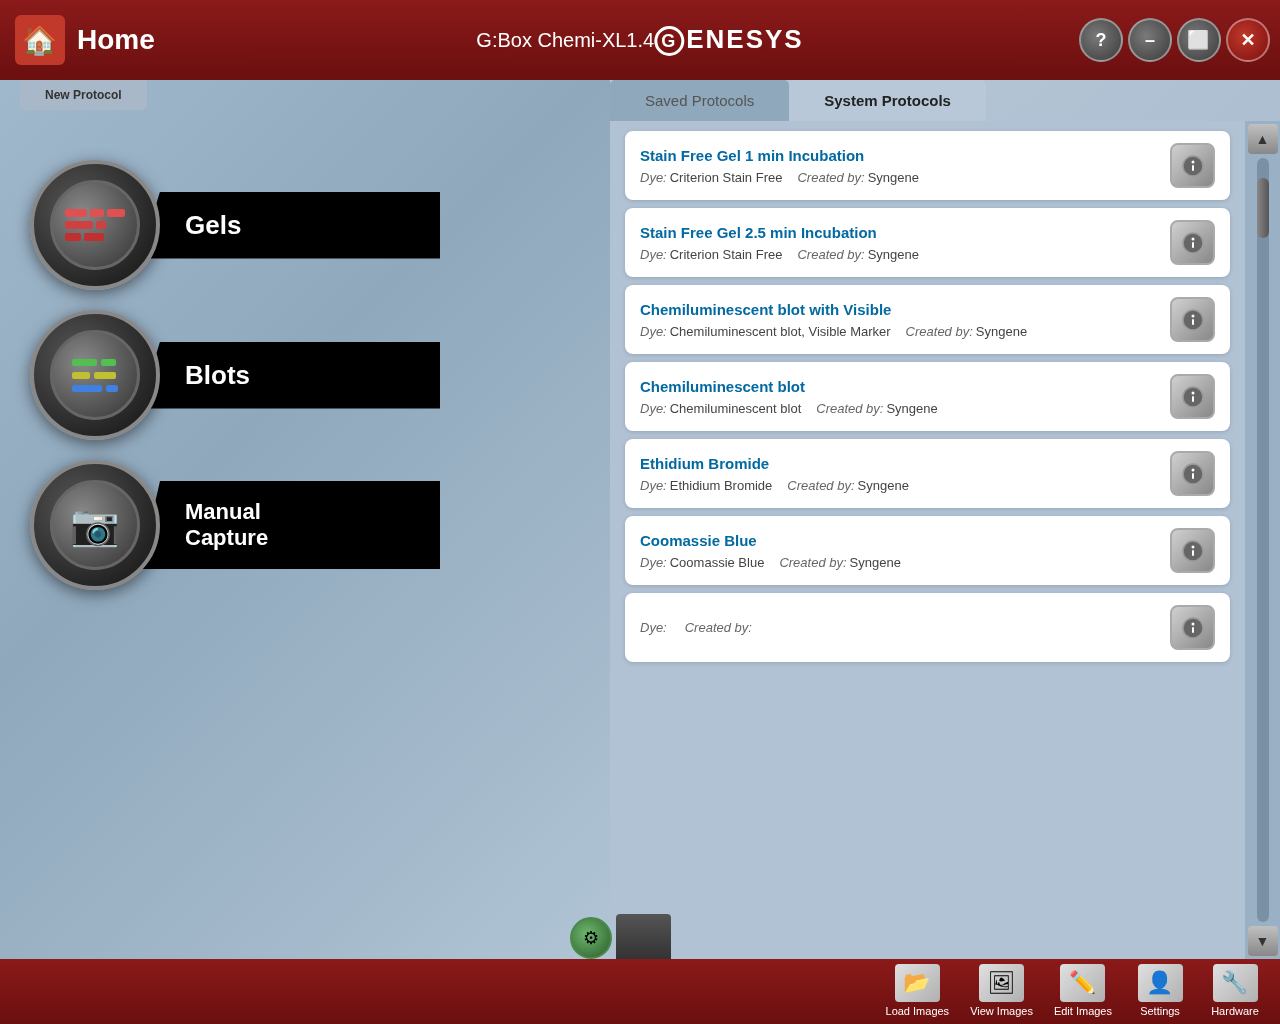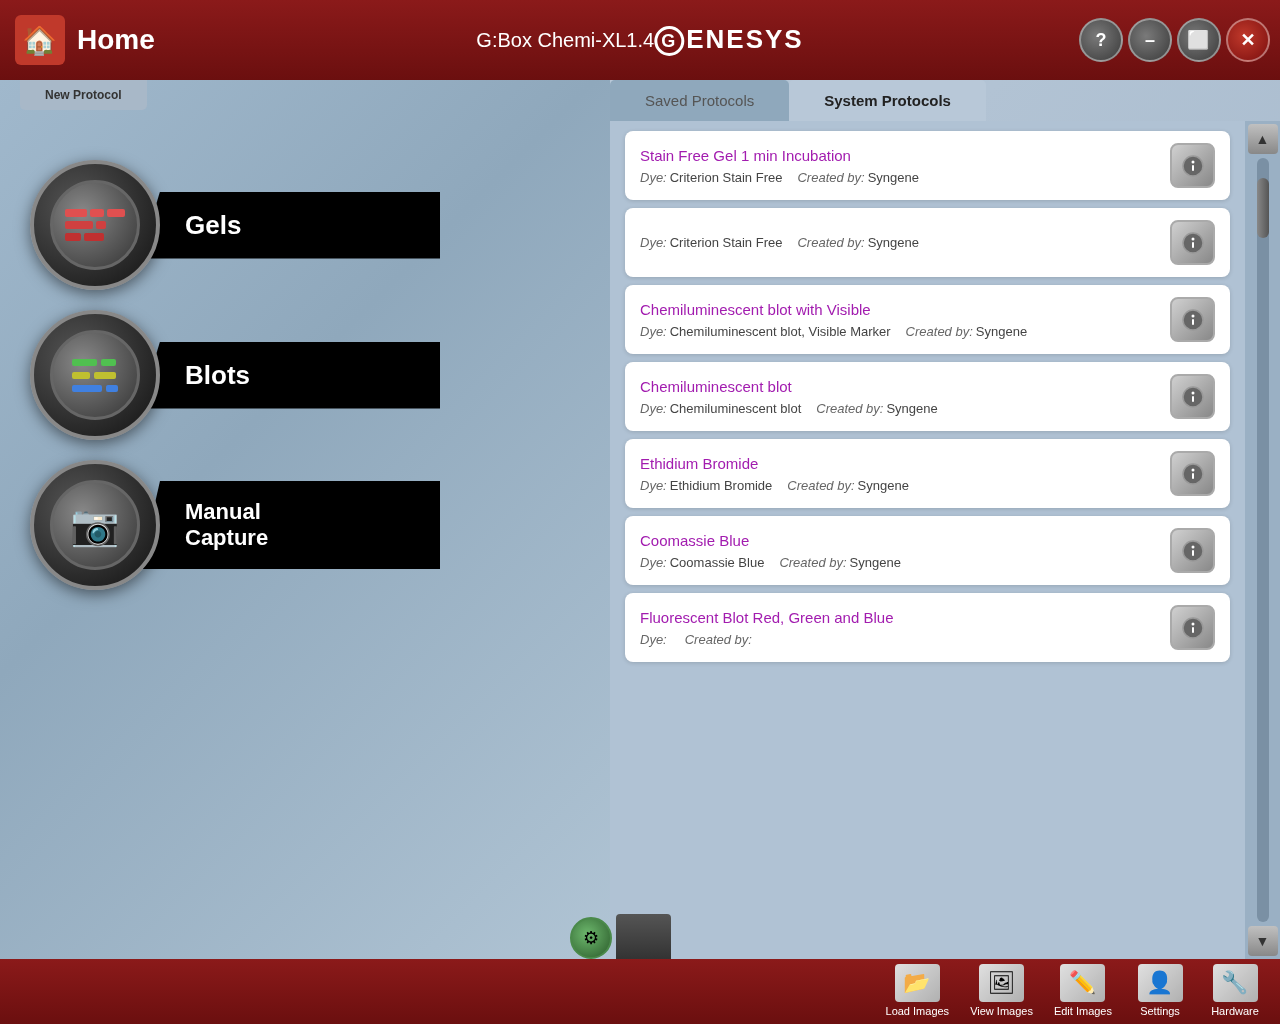--- a/index.html
+++ b/index.html
@@ -257,22 +257,22 @@
       padding: 12px 15px;
       display: flex;
       align-items: center;
       justify-content: space-between;
       box-shadow: 0 1px 4px rgba(0,0,0,0.15);
     }
 
     .protocol-info { flex: 1; }
     .protocol-name {
       font-size: 15px;
-      font-weight: normal;
-      color: #a21caf;
+      font-weight: bold;
+      color: #0369a1;
       margin-bottom: 6px;
     }
     .protocol-meta {
       display: flex;
       gap: 15px;
       font-size: 13px;
       color: #444;
     }
     .protocol-meta span { display: inline-block; }
     .meta-label { color: #666; margin-right: 3px; font-style: italic; }
@@ -480,20 +480,21 @@
     <div class="info-btn">
       <svg width="24" height="24" viewBox="0 0 24 24">
         <circle cx="12" cy="12" r="10" fill="#666" stroke="#999" stroke-width="1.5"></circle>
         <circle cx="12" cy="8" r="1.5" fill="white"></circle>
         <rect x="11" y="11" width="2" height="6" rx="1" fill="white"></rect>
       </svg>
     </div>
   </div>
           <div class="protocol-card">
     <div class="protocol-info">
+      <div class="protocol-name">Stain Free Gel 2.5 min Incubation</div>
       <div class="protocol-meta">
         <span><span class="meta-label">Dye:</span>Criterion Stain Free</span>
         <span><span class="meta-label">Created by:</span>Syngene</span>
       </div>
     </div>
     <div class="info-btn">
       <svg width="24" height="24" viewBox="0 0 24 24">
         <circle cx="12" cy="12" r="10" fill="#666" stroke="#999" stroke-width="1.5"></circle>
         <circle cx="12" cy="8" r="1.5" fill="white"></circle>
         <rect x="11" y="11" width="2" height="6" rx="1" fill="white"></rect>
@@ -559,21 +560,20 @@
     <div class="info-btn">
       <svg width="24" height="24" viewBox="0 0 24 24">
         <circle cx="12" cy="12" r="10" fill="#666" stroke="#999" stroke-width="1.5"></circle>
         <circle cx="12" cy="8" r="1.5" fill="white"></circle>
         <rect x="11" y="11" width="2" height="6" rx="1" fill="white"></rect>
       </svg>
     </div>
   </div>
           <div class="protocol-card">
     <div class="protocol-info">
-      <div class="protocol-name">Fluorescent Blot Red, Green and Blue</div>
       <div class="protocol-meta">
         <span><span class="meta-label">Dye:</span></span>
         <span><span class="meta-label">Created by:</span></span>
       </div>
     </div>
     <div class="info-btn">
       <svg width="24" height="24" viewBox="0 0 24 24">
         <circle cx="12" cy="12" r="10" fill="#666" stroke="#999" stroke-width="1.5"></circle>
         <circle cx="12" cy="8" r="1.5" fill="white"></circle>
         <rect x="11" y="11" width="2" height="6" rx="1" fill="white"></rect>

